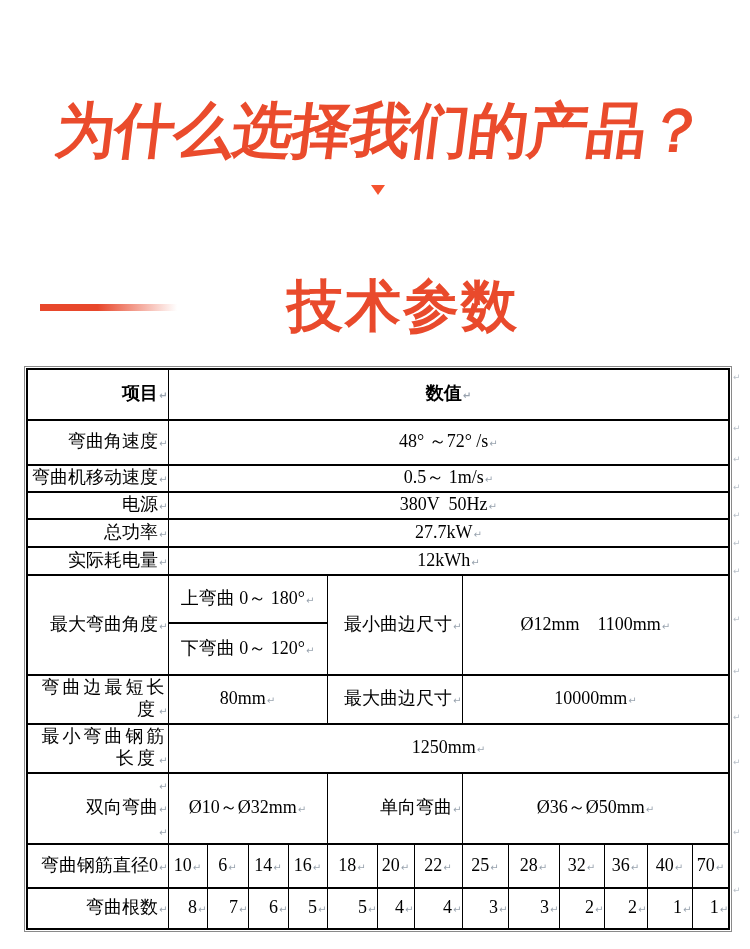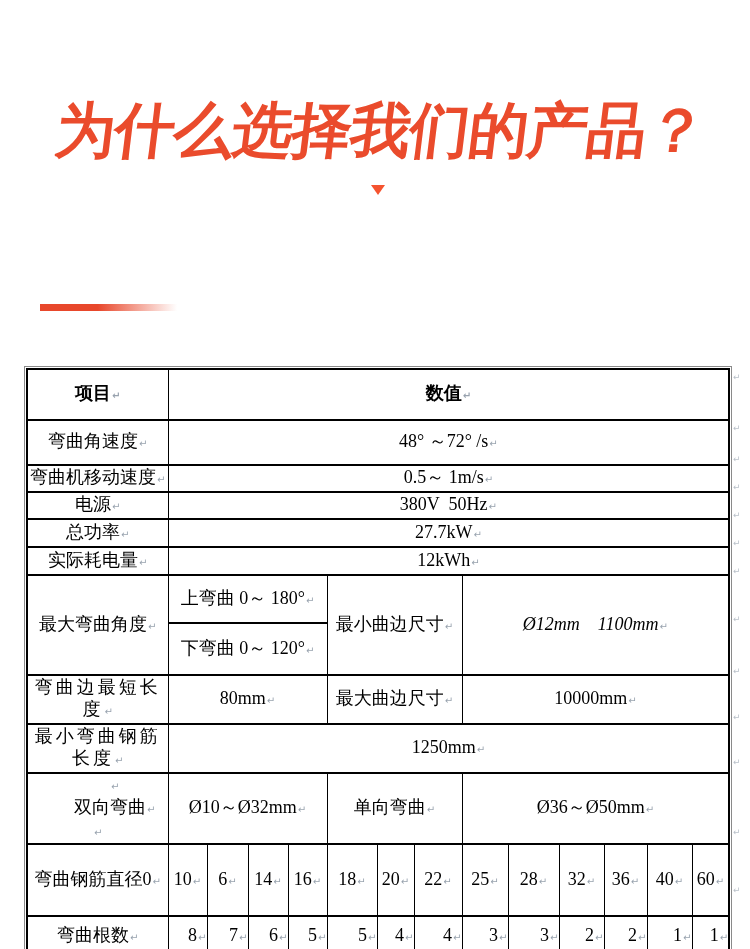--- a/index.html
+++ b/index.html
@@ -25,54 +25,55 @@
   
   .spec-wrap{position:absolute;left:24px;top:366px;border:1px solid #8a8a8a;padding:1px;background:#fff;}
   table.spec{border-collapse:collapse;table-layout:fixed;width:702px;
     font-size:18px;line-height:22px;}
   table.spec{border:2px solid #000;}
   table.spec td{border-left:1px solid #000;border-right:1px solid #000;
     border-top:2px solid #000;border-bottom:2px solid #000;
     padding:0;overflow:hidden;vertical-align:middle;}
   .bold{font-weight:bold;}
   .top{vertical-align:top;}
-  .lbl{text-align:center;padding:3px 3px 3px 7px;}
+  .lbl{text-align:right;padding:3px 3px 3px 7px;}
   .lbl-wide{letter-spacing:3px;}
   .val{text-align:center;white-space:pre;}
   .val-left{text-align:center;white-space:pre;padding-left:10px;}
   .padC{padding-left:7px;}
   .pad8{padding-left:8px;}
   .pad14{padding-left:14px;margin-top:6px;}
-  .pad40{padding-left:40px;font-style:italic;}
+  .pad40{padding-left:40px;}
   .pt2{padding-top:2px;}
   .pt5{padding-top:5px;}
   .pt7{padding-top:7px;}
   .pt10{padding-top:10px;}
   .num{text-align:center;margin-top:12px;}
   .numr{text-align:right;padding-right:5px;}
   .rh0{height:51px}.rh1{height:45px}.rh2{height:16px}.rh3{height:24px}
   .rh4{height:28px}.rh5{height:28px}.rh6a{height:48px}.rh6b{height:52px}
-  .rh7{height:46px}.rh8{height:45px}.rh9{height:70px}.rh10{height:72px}.rh11{height:41px}
+  .rh7{height:46px}.rh8{height:45px}.rh9{height:70px}.rh10{height:44px}.rh11{height:41px}
 
   .pm{font-family:"DejaVu Sans",sans-serif;font-size:10px;color:#7f8c9b;
       margin-left:1px;letter-spacing:0;opacity:.8;}
   .indent1{padding-left:34px;}
   .bidir-line{line-height:21px;}
   .rowmark{position:absolute;left:733px;font-family:"DejaVu Sans",sans-serif;
       font-size:9px;color:#8b97a6;opacity:.6;}
 </style>
 </head>
 <body>
 
 <div class="page">
 
   <h1 class="hero-title">为什么选择我们的产品？</h1>
   <div class="hero-triangle"></div>
 
   <div class="accent-line"></div>
+  <h2 class="section-title">技术参数</h2>
 
   <div class="spec-wrap">
   <table class="spec">
     <colgroup>
       <col style="width:141px">
           <col style="width:39px">
           <col style="width:41px">
       <col style="width:40px">
           <col style="width:39px">
           <col style="width:50px">
@@ -156,21 +157,21 @@
         <td class="num"><span>14</span><span class="pm">↵</span></td>
         <td class="num"><span>16</span><span class="pm">↵</span></td>
         <td class="num"><span>18</span><span class="pm">↵</span></td>
         <td class="num"><span>20</span><span class="pm">↵</span></td>
         <td class="num"><span>22</span><span class="pm">↵</span></td>
         <td class="num"><span>25</span><span class="pm">↵</span></td>
         <td class="num"><span>28</span><span class="pm">↵</span></td>
         <td class="num"><span>32</span><span class="pm">↵</span></td>
         <td class="num"><span>36</span><span class="pm">↵</span></td>
         <td class="num"><span>40</span><span class="pm">↵</span></td>
-        <td class="num"><span>60</span><span class="pm">↵</span></td>
+        <td class="num"><span>70</span><span class="pm">↵</span></td>
       </tr>
 
       <tr class="rh11">
         <td class="lbl top pt2"><span>弯曲根数</span><span class="pm">↵</span></td>
         <td class="numr"><span>8</span><span class="pm">↵</span></td>
         <td class="numr"><span>7</span><span class="pm">↵</span></td>
         <td class="numr"><span>6</span><span class="pm">↵</span></td>
         <td class="numr"><span>5</span><span class="pm">↵</span></td>
         <td class="numr"><span>5</span><span class="pm">↵</span></td>
         <td class="numr"><span>4</span><span class="pm">↵</span></td>

